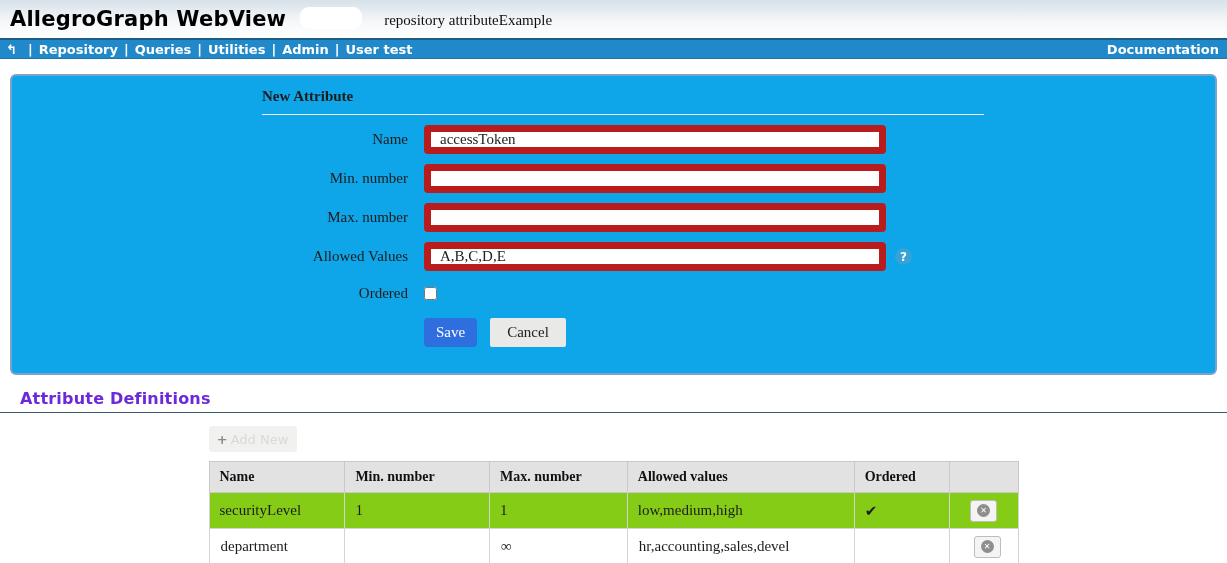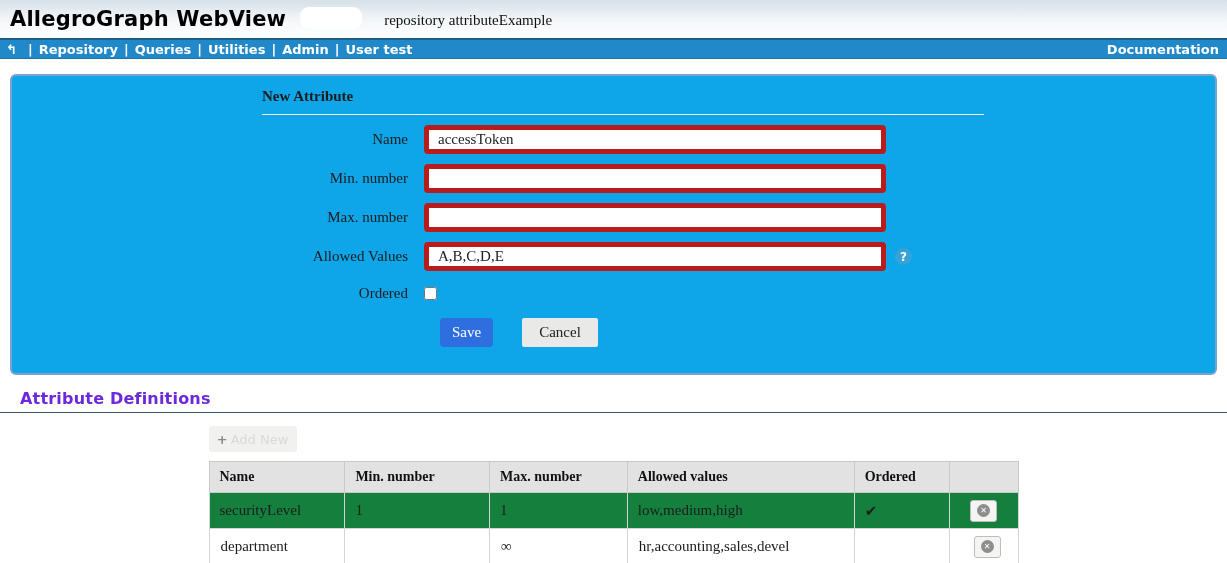--- a/index.html
+++ b/index.html
@@ -30,30 +30,30 @@
     border: 2px solid #79a3cf; border-radius: 6px; padding-top: 11px;
     font-family: "Liberation Serif", serif; }
   .legend-wrap { margin-left: 250px; width: 722px; border-bottom: 1px solid #eef3fa;
     padding-bottom: 9px; }
   .legend { font-size: 15px; font-weight: bold; color: #1c1c1c;
     font-family: "Liberation Serif", serif; }
   .form-row { display: flex; align-items: center; margin-top: 10px; }
   .form-label { width: 396px; text-align: right; font-size: 15px; color: #1c1c1c;
     padding-right: 0; flex: 0 0 396px; }
   .form-control { margin-left: 16px; }
-  .text-input { width: 462px; height: 29px; border: 5px solid #b91c1c; border-radius: 4px;
+  .text-input { width: 462px; height: 29px; border: 7px solid #b91c1c; border-radius: 4px;
     padding: 0 9px; font-family: "Liberation Serif", serif; font-size: 15px; color: #222;
     background: #fff; outline: none; }
   .help-icon { display: inline-flex; align-items: center; justify-content: center;
     width: 17px; height: 17px; border-radius: 50%; background: #35a2d8; color: #fff;
     font-family: "DejaVu Sans", sans-serif; font-size: 12px; font-weight: bold;
     margin-left: 9px; cursor: pointer; }
   .checkbox { width: 13px; height: 13px; margin-left: 16px; cursor: pointer; }
   .row-ordered { margin-top: 14px; }
-  .row-buttons { margin-top: 16px; gap: 16px; }
+  .row-buttons { margin-top: 16px; }
   .btn-save { margin-left: 16px; background: #2e6ede; color: #fff; border: none;
     border-radius: 4px; padding: 6px 12px; font-family: "Liberation Serif", serif;
     font-size: 15px; cursor: pointer; }
   .btn-cancel { margin-left: 13px; background: #e9e9e7; color: #222; border: none;
     border-radius: 2px; padding: 6px 17px; font-family: "Liberation Serif", serif;
     font-size: 15px; cursor: pointer; }
 
   
   .defs-heading { margin: 14px 0 0 20px; font-size: 16px; font-weight: bold; color: #6d28d9;
     letter-spacing: 0.2px; }
@@ -64,21 +64,21 @@
     border-radius: 3px; font-size: 13px; color: #d9d9d6; cursor: pointer;
     font-family: "DejaVu Sans", sans-serif; }
   .btn-add-new .plus { color: #8a8a8a; font-weight: bold; margin-right: 3px; }
 
   table.defs-table { margin-top: 9px; width: 810px; border-collapse: collapse;
     font-family: "Liberation Serif", serif; }
   .defs-table th { background: #e2e2e2; border: 1px solid #c9c9c9; text-align: left;
     font-size: 14px; font-weight: bold; color: #111; padding: 7px 10px; height: 31px; }
   .defs-table td { border: 1px solid #d4d4d4; font-size: 15px; color: #1c1c1c;
     padding: 7px 10px; height: 36px; }
-  .defs-table tr.row-odd td { background: #15803d; }
+  .defs-table tr.row-odd td { background: #84cc16; }
   .defs-table tr.row-even td { background: #ffffff; padding-left: 11px; }
   .col-name { width: 136px; } .col-min { width: 145px; } .col-max { width: 138px; }
   .col-allowed { width: 227px; } .col-ordered { width: 95px; } .col-actions { width: 69px; }
   .cell-ordered { font-family: "DejaVu Sans", sans-serif; font-size: 12px; }
   td.actions-cell { text-align: center; padding: 4px; }
   .delete-btn { width: 27px; height: 22px; background: #f4f4f3; border: 1px solid #bdbdbd;
     border-radius: 3px; cursor: pointer; display: inline-flex; align-items: center;
     justify-content: center; }
   .circle-x { display: inline-flex; align-items: center; justify-content: center;
     width: 13px; height: 13px; border-radius: 50%; background: #8e8e8e; color: #fff;

